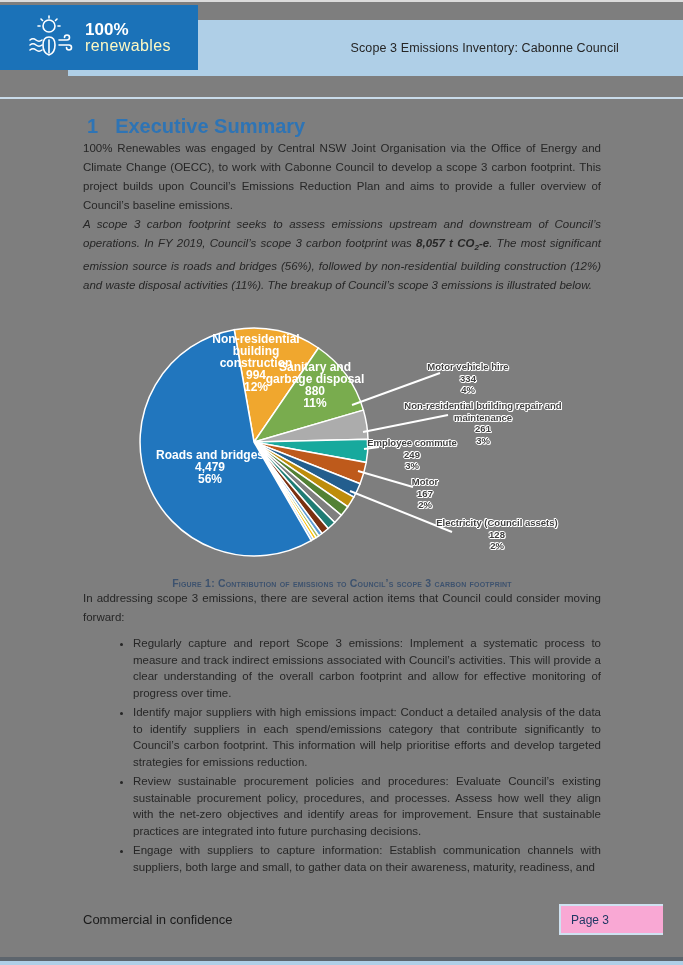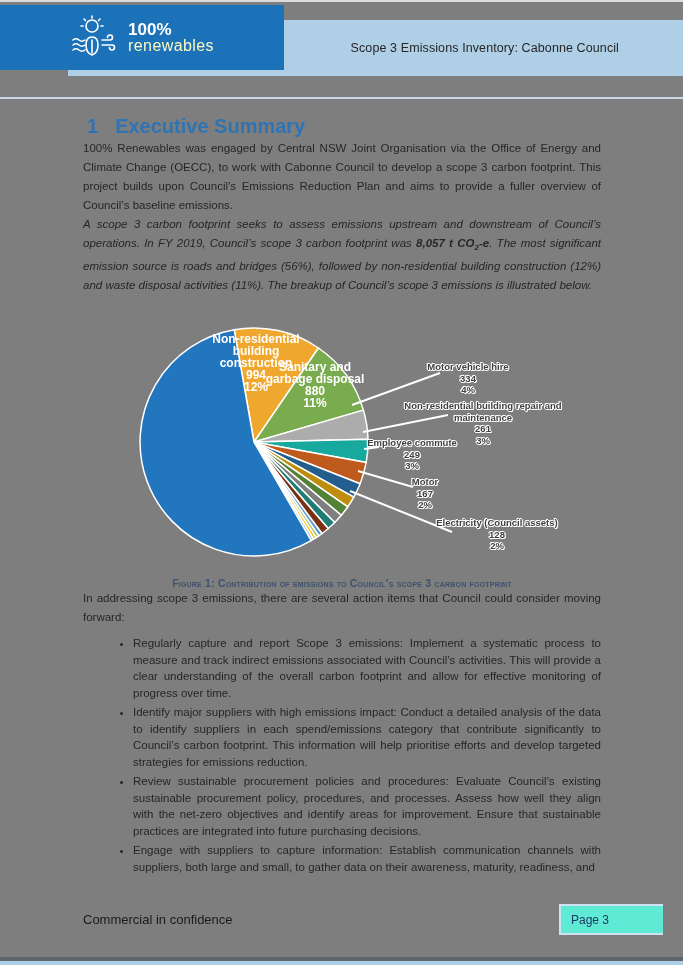--- a/index.html
+++ b/index.html
@@ -4,21 +4,21 @@
 <style>
   html,body{margin:0;padding:0;}
   body{font-family:"Liberation Sans",sans-serif;}
   .page{position:relative;width:683px;height:965px;background:#7E7E7E;overflow:hidden;
         border-top:2px solid #DCDCDC;box-sizing:border-box;}
 
   
   .banner{position:absolute;left:68px;top:18px;width:615px;height:56px;background:#AFCFE7;
           display:flex;align-items:center;justify-content:flex-end;padding-right:64px;box-sizing:border-box;}
   .banner-title{font-size:12.5px;color:#262626;letter-spacing:.1px;}
-  .logo-box{position:absolute;left:0;top:3px;width:284px;height:65px;background:#1B72B8;
+  .logo-box{position:absolute;left:0;top:3px;width:198px;height:65px;background:#1B72B8;
             display:flex;align-items:center;justify-content:center;gap:10px;}
   .logo-text{line-height:1.02;}
   .logo-100{color:#FFFFFF;font-weight:700;font-size:17px;}
   .logo-ren{color:#fef9c3;font-size:16px;font-weight:400;letter-spacing:.4px;}
   .header-line{position:absolute;left:0;top:95px;width:683px;height:2px;background:#C9DBEA;}
 
   
   .content{position:absolute;left:83px;top:105px;width:518px;color:#262626;}
   h1.title{margin:6px 0 0 4px;font-size:20px;line-height:26px;font-weight:700;color:#2E74B5;}
   h1.title .hnum{margin-right:17px;}
@@ -37,21 +37,21 @@
      text-shadow:1px 0 0 #fff,-1px 0 0 #fff,0 1px 0 #fff,0 -1px 0 #fff,1px 1px 0 #fff,-1px -1px 0 #fff;}
   .caption{margin-top:6px;text-align:center;font-variant:small-caps;font-weight:600;
            font-size:10.5px;color:#3D526E;letter-spacing:.2px;}
 
   
   ul.bullets{margin:8px 0 0 0;padding-left:50px;}
   ul.bullets li{font-size:11.5px;line-height:16.5px;text-align:justify;margin-bottom:3px;}
 
   
   .confidential{position:absolute;left:83px;top:910px;font-size:13px;color:#1A1A1A;}
-  .pagebox{position:absolute;left:559px;top:902px;width:104px;height:31px;background:#5eead4;
+  .pagebox{position:absolute;left:559px;top:902px;width:104px;height:31px;background:#f9a8d4;
            border:2px solid #CFE2F1;border-right:none;box-sizing:border-box;
            display:flex;align-items:center;padding-left:10px;}
   .pagebox span{font-size:12px;color:#1F3864;}
   .strip-dark{position:absolute;left:0;bottom:4px;width:683px;height:4px;background:#5D656D;}
   .strip-light{position:absolute;left:0;bottom:0;width:683px;height:4px;background:#AFCFE7;}
 </style>
 </head>
 <body>
 
 <div class="page">
@@ -120,20 +120,25 @@
             </g>
           <g id="callout-lines" stroke="#FFFFFF" stroke-width="2">
             <line x1="352" y1="92" x2="440" y2="60"></line>
             <line x1="363" y1="119" x2="448" y2="102"></line>
             <line x1="364" y1="136" x2="379" y2="134"></line>
             <line x1="358" y1="158" x2="413" y2="174"></line>
             <line x1="350" y1="178" x2="452" y2="219"></line>
           </g>
         </svg>
 
+        <div class="pie-label inside" style="left:210px;top:154px;width:110px;">
+          <div>Roads and bridges</div>
+          <div>4,479</div>
+          <div>56%</div>
+        </div>
         <div class="pie-label inside" style="left:256px;top:50px;width:102px;">
           <div>Non-residential building construction</div>
           <div>994</div>
           <div>12%</div>
         </div>
         <div class="pie-label inside" style="left:315px;top:72px;width:120px;">
           <div>Sanitary and garbage disposal</div>
           <div>880</div>
           <div>11%</div>
         </div>

